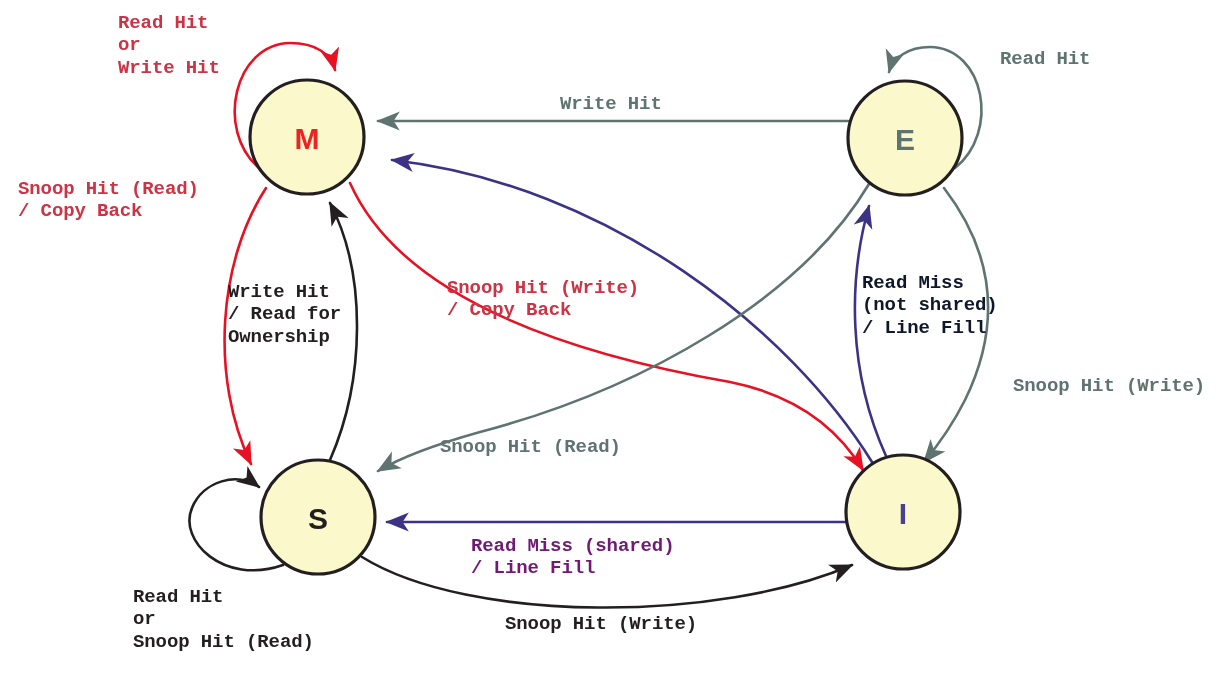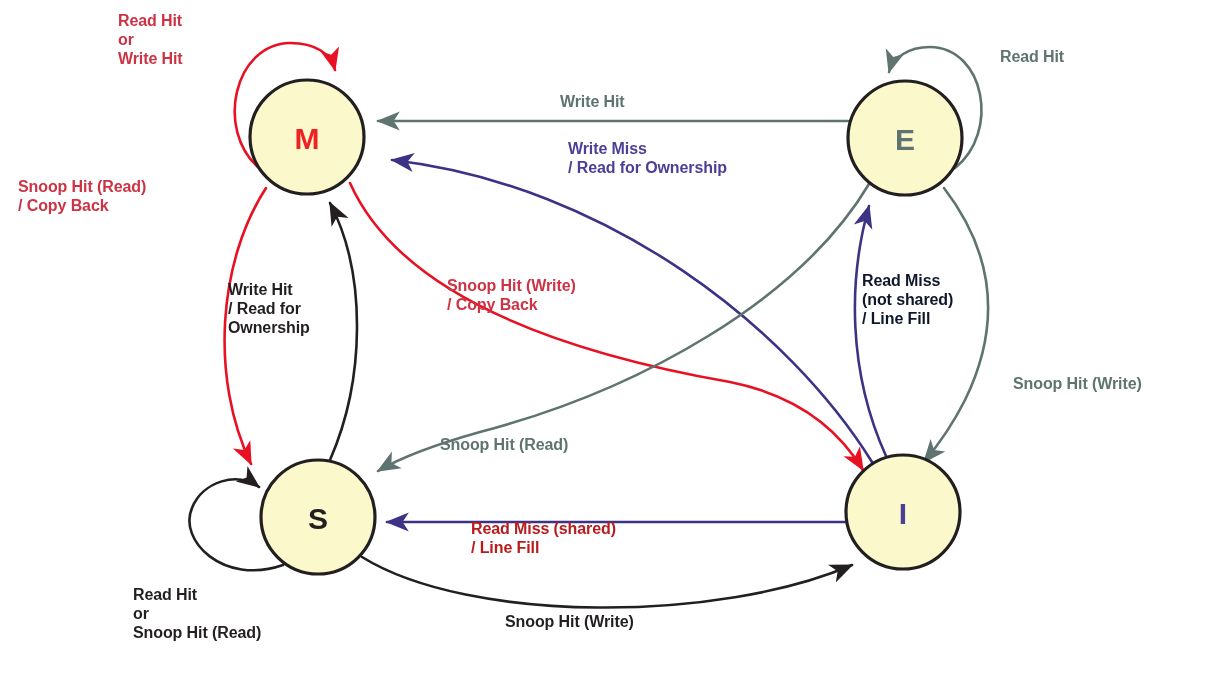--- a/index.html
+++ b/index.html
@@ -37,22 +37,22 @@
     text-anchor: middle;
     dominant-baseline: central;
   }
   .edge {
     fill: none;
     stroke-width: 2.6;
     stroke-linecap: round;
   }
   .edge-label {
     position: absolute;
-    font-family: Liberation Sans, sans-serif;
-    font-size: 16px;
+    font-family: Liberation Mono, monospace;
+    font-size: 19px;
     font-weight: bold;
     line-height: 1.18;
     white-space: pre;
     letter-spacing: -0.1px;
   }
   .lbl-left   { text-align: left; }
 </style>
 </head>
 <body>
 
@@ -126,39 +126,37 @@
 Write Hit</div>
 
   <div class="edge-label lbl-left" style="left:1000px; top:48px; color:#5f7470;">Read Hit</div>
 
   <div class="edge-label lbl-left" style="left:133px; top:586px; color:#231f20;">Read Hit
 or
 Snoop Hit (Read)</div>
 
   <div class="edge-label lbl-left" style="left:560px; top:93px;  color:#5f7470;">Write Hit</div>
 
-  <div class="edge-label lbl-left" style="left:568px; top:140px; color:#4b3f96;">Write Miss
-/ Read for Ownership</div>
 
   <div class="edge-label lbl-left" style="left:18px;  top:178px; color:#cc3344;">Snoop Hit (Read)
 / Copy Back</div>
 
   <div class="edge-label lbl-left" style="left:228px; top:281px; color:#231f20;">Write Hit
 / Read for
 Ownership</div>
 
   <div class="edge-label lbl-left" style="left:447px; top:277px; color:#cc3344;">Snoop Hit (Write)
 / Copy Back</div>
 
   <div class="edge-label lbl-left" style="left:862px; top:272px; color:#0f172a;">Read Miss
 (not shared)
 / Line Fill</div>
 
   <div class="edge-label lbl-left" style="left:1013px; top:375px; color:#5f7470;">Snoop Hit (Write)</div>
 
   <div class="edge-label lbl-left" style="left:440px; top:436px; color:#5f7470;">Snoop Hit (Read)</div>
 
-  <div class="edge-label lbl-left" style="left:471px; top:520px; color:#b91c1c;">Read Miss (shared)
+  <div class="edge-label lbl-left" style="left:471px; top:535px; color:#701a75;">Read Miss (shared)
 / Line Fill</div>
 
   <div class="edge-label lbl-left" style="left:505px; top:613px; color:#231f20;">Snoop Hit (Write)</div>
 
 </div>
 
 </body></html>

